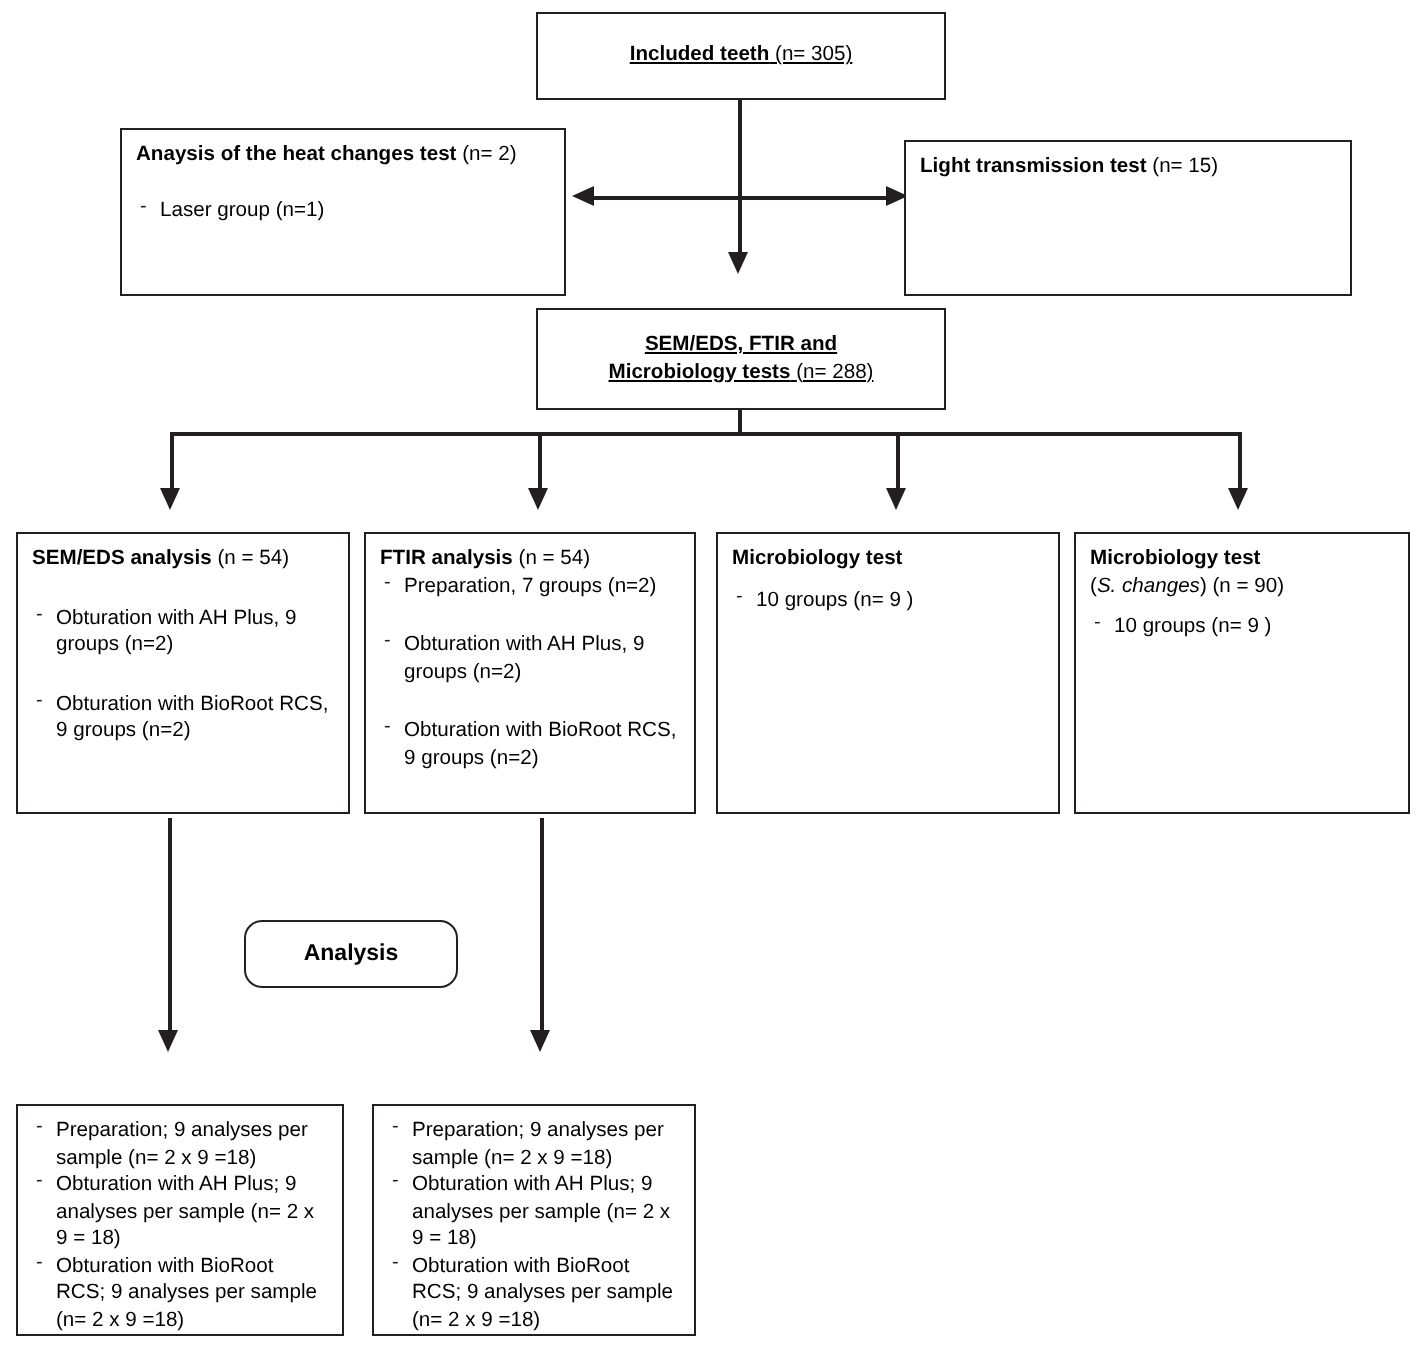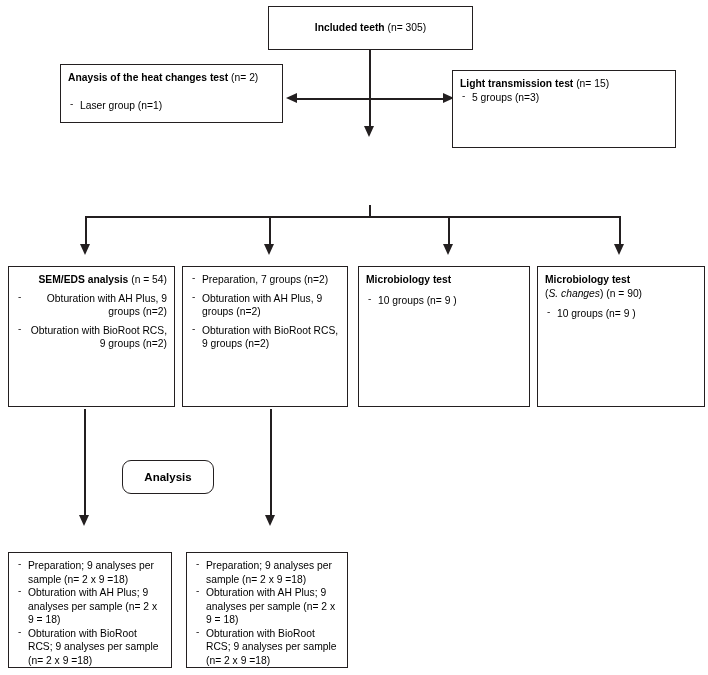--- a/index.html
+++ b/index.html
@@ -29,20 +29,21 @@
     font-size: 10.3px;
     line-height: 1.32;
   }
   .box.center {
     display: flex;
     flex-direction: column;
     align-items: center;
     justify-content: center;
     text-align: center;
     padding: 4px 6px;
+    text-decoration: underline;
   }
   .box .hd {
     font-weight: bold;
   }
   .ital { font-style: italic; }
 
   
   .bul {
     position: relative;
     padding-left: 12px;
@@ -50,21 +51,21 @@
   }
   .bul::before {
     content: "-";
     position: absolute;
     left: 2px;
     top: -2px;
     font-size: 10px;
     color: #231f20;
   }
   .bul.tight { margin-top: 0px; }
-  .bul.gap { margin-top: 5px; }
+  .bul.gap { margin-top: 16px; }
   .bul.gap2 { margin-top: 7px; }
 
   
   .pill {
     position: absolute;
     box-sizing: border-box;
     border: 1.7px solid #231f20;
     border-radius: 9px;
     background: #ffffff;
     display: flex;
@@ -124,63 +125,73 @@
 
   <div class="vline" style="left:369px; top:50px; width:1.7px; height:78px;"></div>
   <div class="arrow-down" style="left:364px; top:126px;"></div>
 
   <div class="hline" style="left:296px; top:98px; width:74px;"></div>
   <div class="arrow-left" style="left:286px; top:93px;"></div>
 
   <div class="hline" style="left:370px; top:98px; width:74px;"></div>
   <div class="arrow-right" style="left:443px; top:93px;"></div>
 
-  <div class="box" style="left:60px; top:64px; width:223px; height:59px;">
+  <div class="box" style="left:60px; top:64px; width:223px; height:84px;">
     <div>
       <span class="hd">Anaysis of the heat changes test</span>
       <span>(n= 2)</span>
     </div>
     <div class="bul">Laser group (n=1)</div>
   </div>
 
   <div class="box" style="left:452px; top:70px; width:224px; height:78px;">
     <div>
       <span class="hd">Light transmission test</span>
       <span>(n= 15)</span>
     </div>
-    <div class="bul tight">5 groups (n=3)</div>
-  </div>
-
+  </div>
+
+  <div class="box center" style="left:268px; top:154px; width:205px; height:51px;">
+    <div class="hd">SEM/EDS, FTIR and</div>
+    <div>
+      <span class="hd">Microbiology tests</span>
+      <span>(n= 288)</span>
+    </div>
+  </div>
 
   <div class="vline" style="left:369px; top:205px; width:1.7px; height:12px;"></div>
 
   <div class="hline" style="left:86px; top:216px; width:535px;"></div>
 
   <div class="vline" style="left:85px; top:216px; height:30px;"></div>
   <div class="arrow-down" style="left:80px; top:244px;"></div>
 
   <div class="vline" style="left:269px; top:216px; height:30px;"></div>
   <div class="arrow-down" style="left:264px; top:244px;"></div>
 
   <div class="vline" style="left:448px; top:216px; height:30px;"></div>
   <div class="arrow-down" style="left:443px; top:244px;"></div>
 
   <div class="vline" style="left:619px; top:216px; height:30px;"></div>
   <div class="arrow-down" style="left:614px; top:244px;"></div>
 
-  <div class="box" style="left:8px; top:266px; width:167px; height:141px;text-align:right;">
+  <div class="box" style="left:8px; top:266px; width:167px; height:141px;">
     <div>
       <span class="hd">SEM/EDS  analysis</span>
       <span>(n = 54)</span>
     </div>
     <div class="bul gap">Obturation with AH Plus, 9 groups (n=2)</div>
     <div class="bul gap">Obturation with BioRoot RCS, 9 groups (n=2)</div>
   </div>
 
   <div class="box" style="left:182px; top:266px; width:166px; height:141px;">
+    <div>
+      <span class="hd">FTIR analysis</span>
+      <span>(n = 54)</span>
+    </div>
     <div class="bul tight">Preparation, 7 groups (n=2)</div>
     <div class="bul gap">Obturation with AH Plus, 9 groups (n=2)</div>
     <div class="bul gap">Obturation with BioRoot RCS, 9 groups (n=2)</div>
   </div>
 
   <div class="box" style="left:358px; top:266px; width:172px; height:141px;">
     <div class="hd">Microbiology test</div>
     <div class="bul gap2">10 groups (n= 9 )</div>
   </div>
 
@@ -191,21 +202,21 @@
     </div>
     <div class="bul gap2">10 groups (n= 9 )</div>
   </div>
 
   <div class="vline" style="left:84px; top:409px; height:108px;"></div>
   <div class="arrow-down" style="left:79px; top:515px;"></div>
 
   <div class="vline" style="left:270px; top:409px; height:108px;"></div>
   <div class="arrow-down" style="left:265px; top:515px;"></div>
 
-  <div class="pill" style="left:122px; top:460px; width:92px; height:34px;">
+  <div class="pill" style="left:122px; top:460px; width:107px; height:34px;">
     <span>Analysis</span>
   </div>
 
   <div class="box" style="left:8px; top:552px; width:164px; height:116px;">
     <div class="bul tight">Preparation; 9 analyses per sample (n= 2 x 9 =18)</div>
     <div class="bul tight">Obturation with AH Plus; 9 analyses per sample (n= 2 x 9 = 18)</div>
     <div class="bul tight">Obturation with BioRoot RCS; 9 analyses per sample (n= 2 x 9 =18)</div>
   </div>
 
   <div class="box" style="left:186px; top:552px; width:162px; height:116px;">

